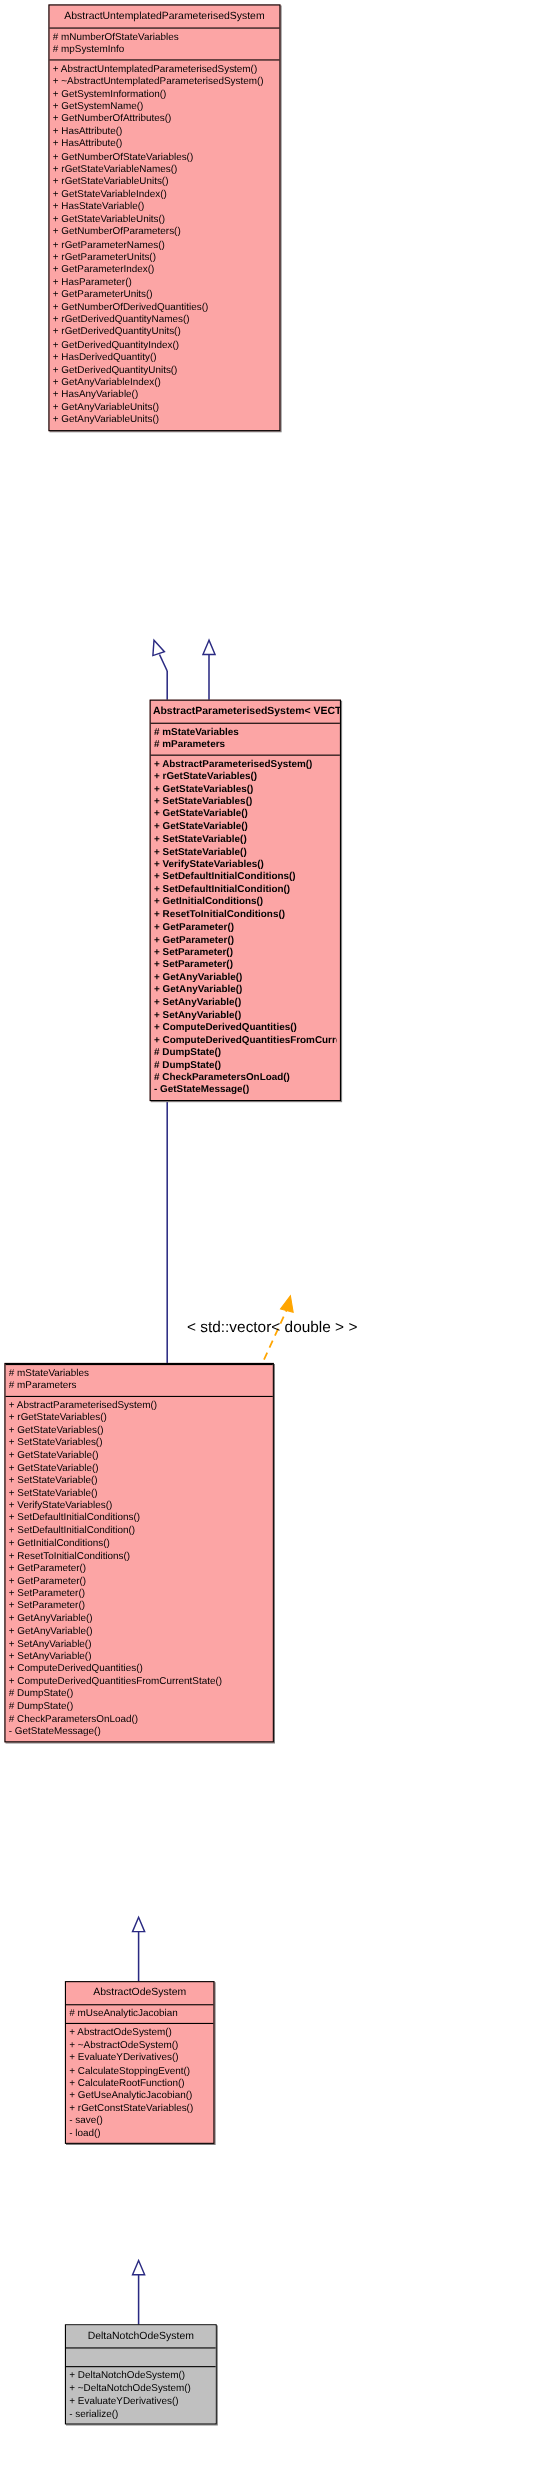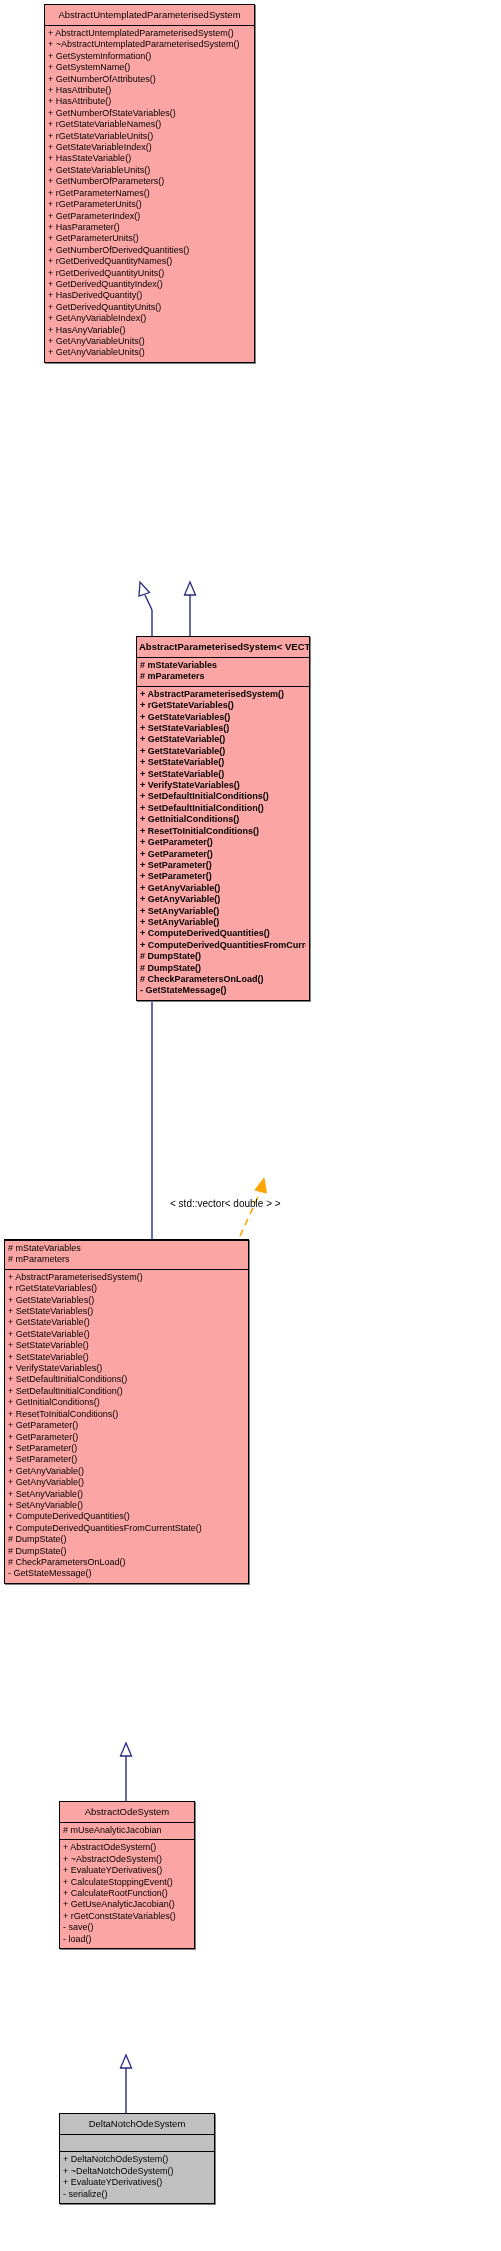--- a/index.html
+++ b/index.html
@@ -53,21 +53,21 @@
   .member {
     font-size: 9px;
     line-height: 11.4px;
     color: #000000;
     white-space: nowrap;
     overflow: hidden;
     text-overflow: clip;
   }
   .edge-label {
     position: absolute;
-    font-size: 10px;
+    font-size: 14px;
     color: #000000;
     white-space: nowrap;
   }
   svg.connectors {
     position: absolute;
     left: 0;
     top: 0;
     width: 501px;
     height: 2251px;
     pointer-events: none;
@@ -102,20 +102,24 @@
     </g>
 
     <g>
       <line x1="126" y1="2118" x2="126" y2="2068" stroke="#2a2a82" stroke-width="1.4"></line>
       <polygon points="126,2055 120.5,2068 131.5,2068" fill="#ffffff" stroke="#2a2a82" stroke-width="1.3"></polygon>
     </g>
   </svg>
 
   <div class="uml-box" style="left:44px; top:4px; width:211px;">
     <div class="sec-title">AbstractUntemplatedParameterisedSystem</div>
+    <div class="sec-attrs">
+      <div class="member"># mNumberOfStateVariables</div>
+      <div class="member"># mpSystemInfo</div>
+    </div>
     <div class="sec-ops">
       <div class="member">+ AbstractUntemplatedParameterisedSystem()</div>
       <div class="member">+ ~AbstractUntemplatedParameterisedSystem()</div>
       <div class="member">+ GetSystemInformation()</div>
       <div class="member">+ GetSystemName()</div>
       <div class="member">+ GetNumberOfAttributes()</div>
       <div class="member">+ HasAttribute()</div>
       <div class="member">+ HasAttribute()</div>
       <div class="member">+ GetNumberOfStateVariables()</div>
       <div class="member">+ rGetStateVariableNames()</div>
@@ -228,21 +232,21 @@
       <div class="member">+ EvaluateYDerivatives()</div>
       <div class="member">+ CalculateStoppingEvent()</div>
       <div class="member">+ CalculateRootFunction()</div>
       <div class="member">+ GetUseAnalyticJacobian()</div>
       <div class="member">+ rGetConstStateVariables()</div>
       <div class="member">- save()</div>
       <div class="member">- load()</div>
     </div>
   </div>
 
-  <div class="uml-box highlight" style="left:59px; top:2113px; width:156px;">
+  <div class="uml-box highlight" style="left:59px; top:2113px; width:138px;">
     <div class="sec-title">DeltaNotchOdeSystem</div>
     <div class="sec-attrs">
       <div class="member">&nbsp;</div>
     </div>
     <div class="sec-ops">
       <div class="member">+ DeltaNotchOdeSystem()</div>
       <div class="member">+ ~DeltaNotchOdeSystem()</div>
       <div class="member">+ EvaluateYDerivatives()</div>
       <div class="member">- serialize()</div>
     </div>

